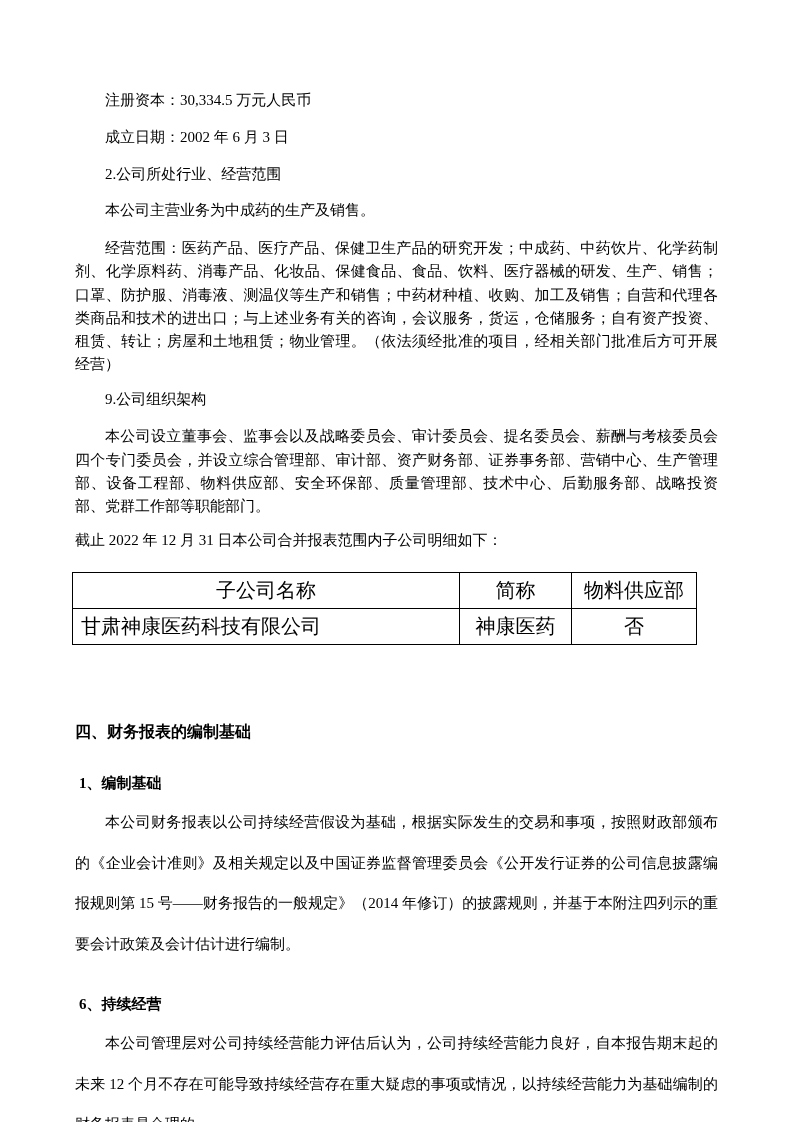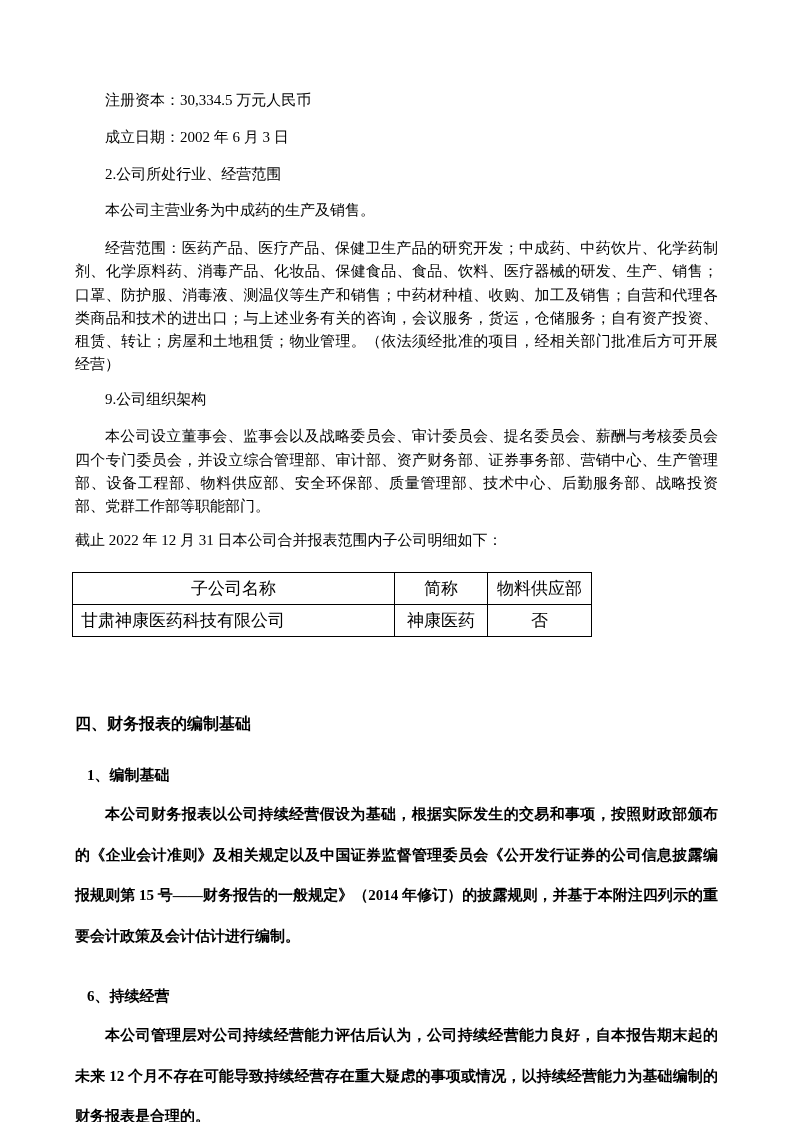--- a/index.html
+++ b/index.html
@@ -23,23 +23,23 @@
   }
   .para {
     margin: 3px 0 12px 0;
     text-indent: 2em;
     text-align: justify;
     line-height: 1.55;
   }
   .no-indent { text-indent: 0; margin-bottom: 20px; }
   table.subsidiary-table {
     border-collapse: collapse;
-    width: 520px;
+    width: 625px;
     margin: 2px 0 0 -3px;
-    font-size: 17px;
+    font-size: 20px;
     padding-left: 17px;
   }
   table.subsidiary-table th,
   table.subsidiary-table td {
     border: 1px solid #000000;
     padding: 4px 8px;
     height: 29px;
     font-weight: normal;
     text-align: center;
     vertical-align: middle;
@@ -47,27 +47,26 @@
   table.subsidiary-table td.cell-name { text-align: left; }
   .section-heading {
     font-size: 16px;
     font-weight: bold;
     margin: 76px 0 0 0;
     line-height: 1.4;
   }
   .sub-heading {
     font-size: 15px;
     font-weight: bold;
-    margin: 30px 0 0 12px;
+    margin: 30px 0 0 4px;
     line-height: 1.4;
   }
   .para.wide {
     line-height: 2.7;
     margin: 8px 0 0 0;
-    font-weight: bold;
   }
 </style>
 </head>
 <body>
 
 <div class="page">
 
   <p class="line">注册资本：30,334.5 万元人民币</p>
   <p class="line">成立日期：2002 年 6 月 3 日</p>
   <p class="line">2.公司所处行业、经营范围</p>

